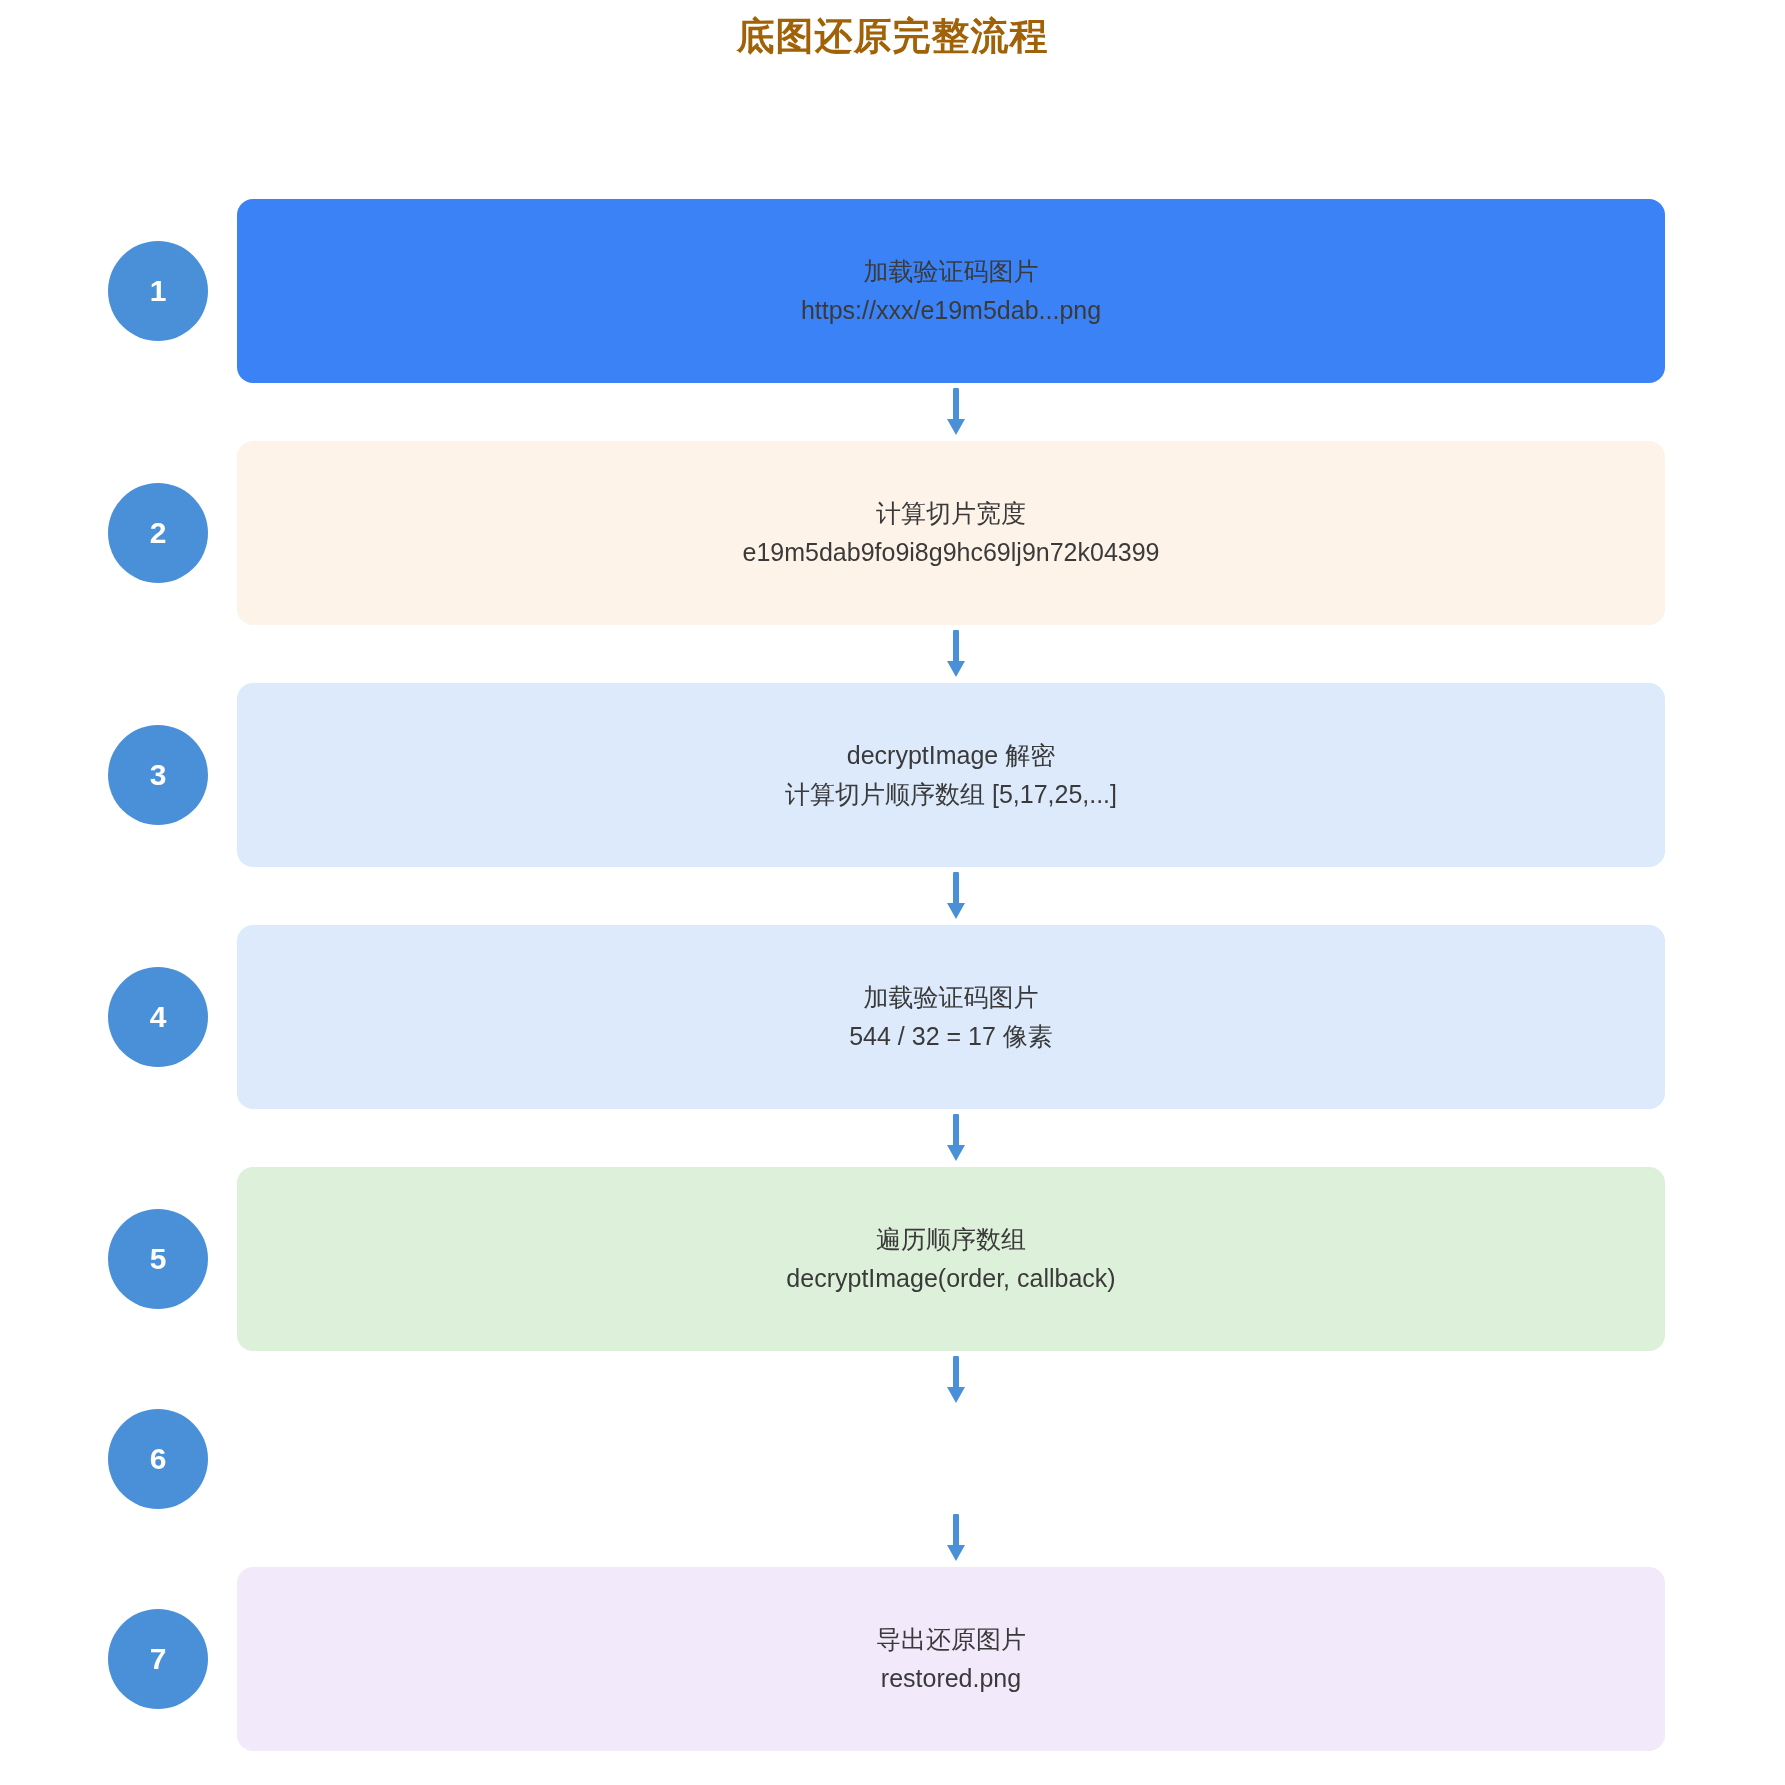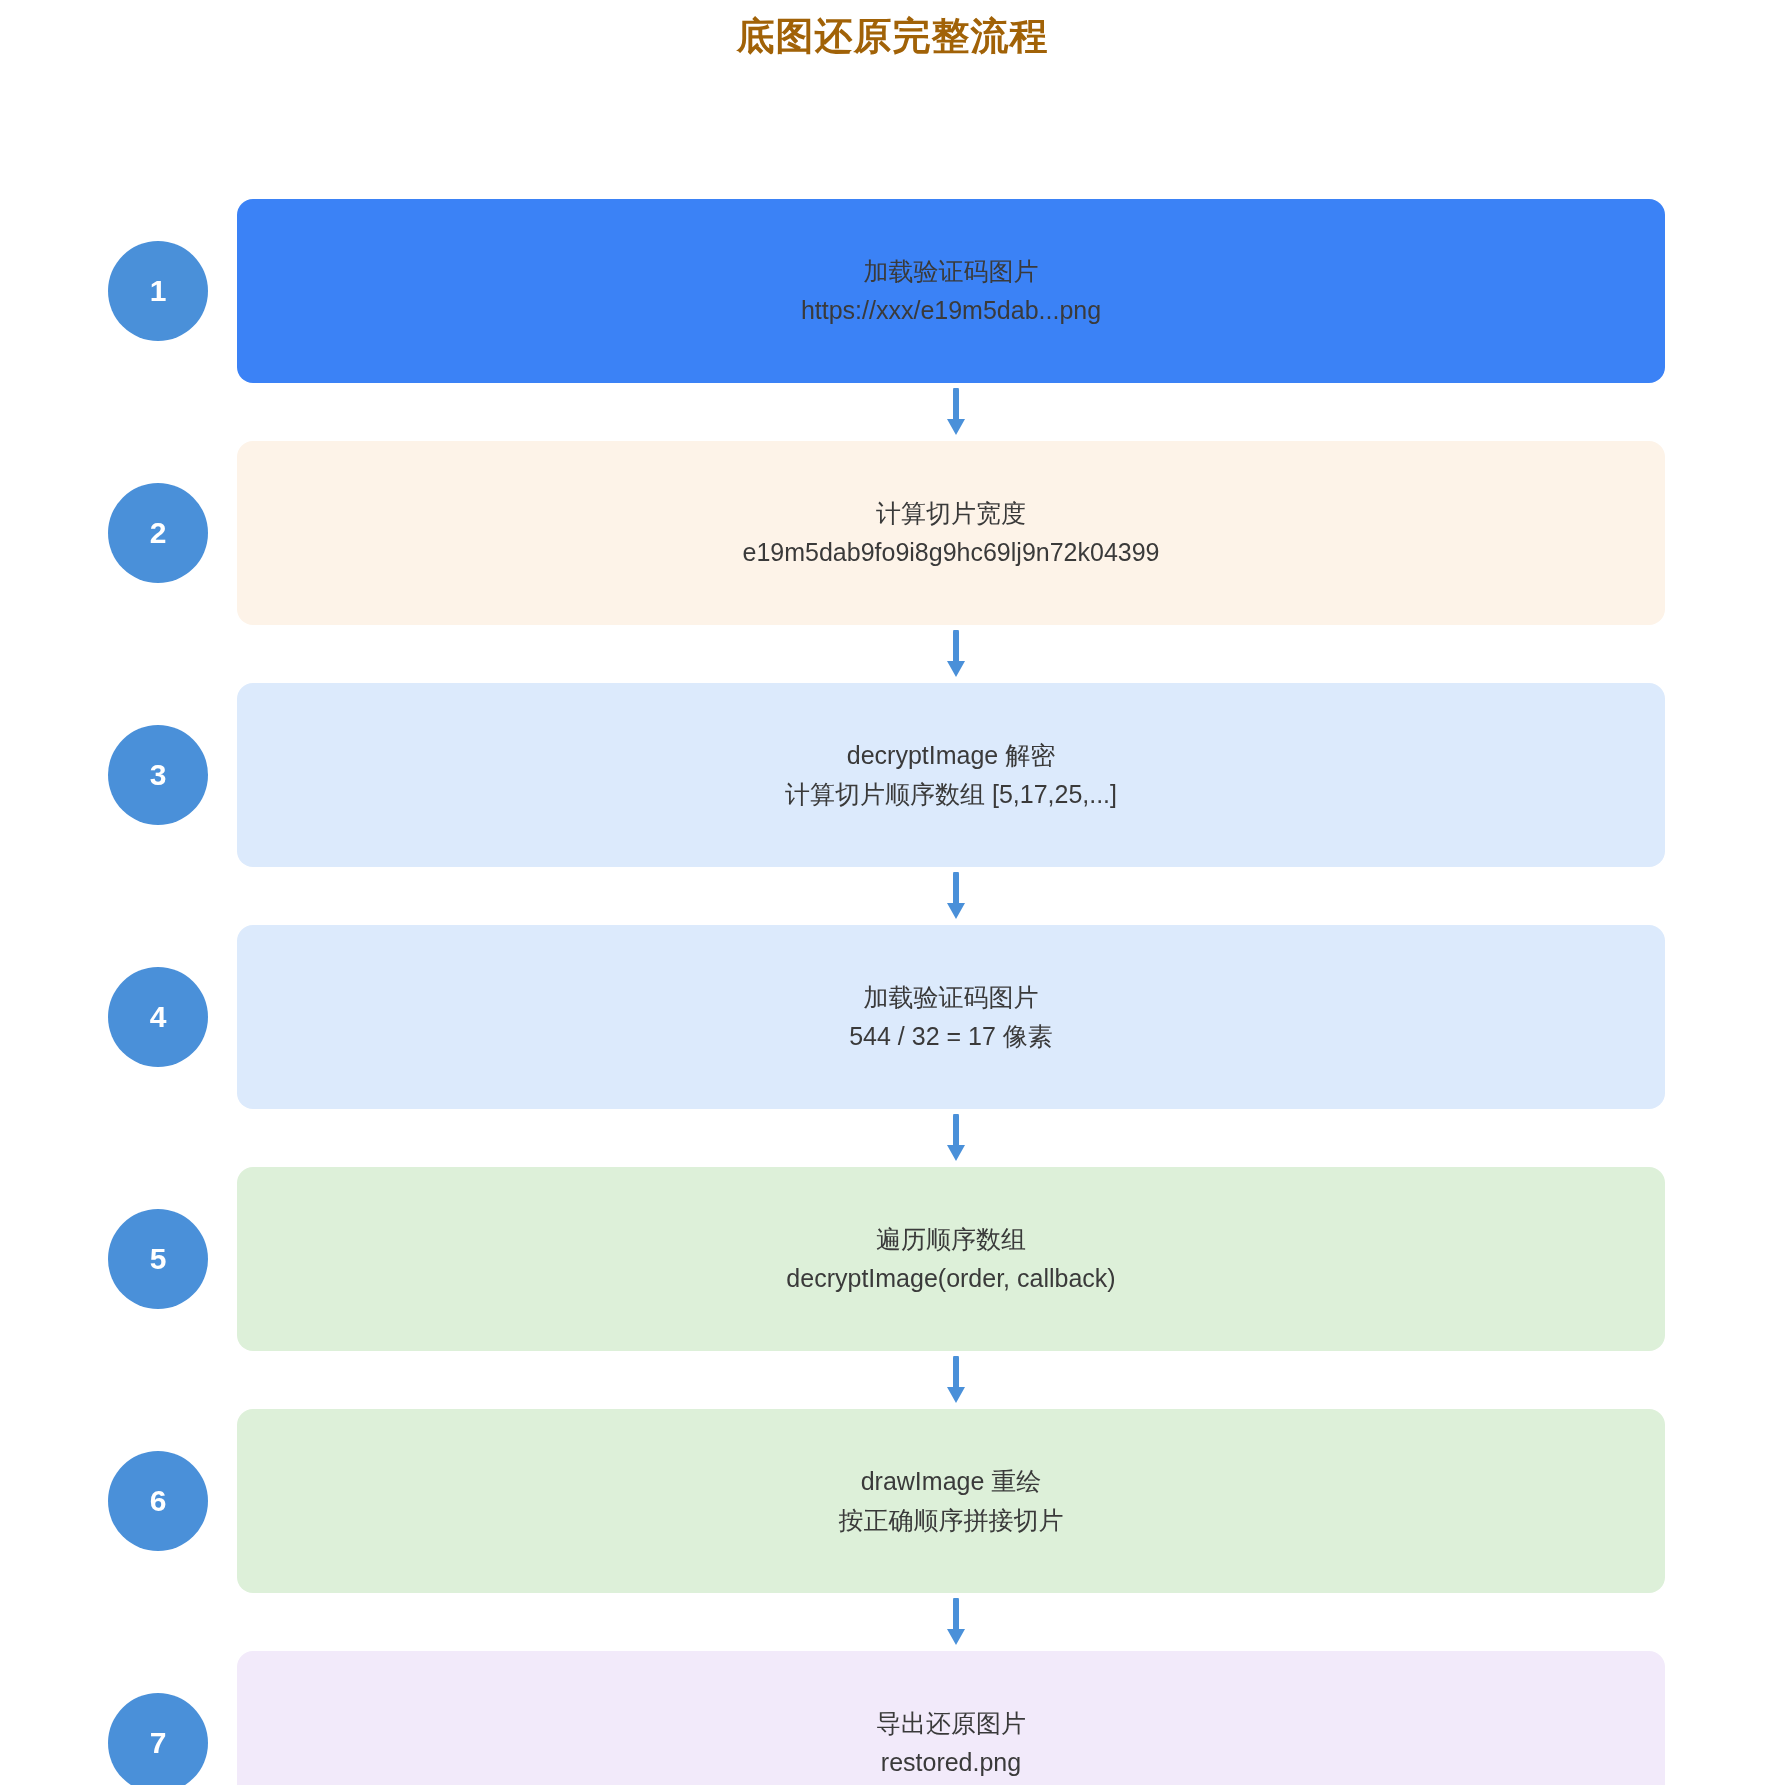--- a/index.html
+++ b/index.html
@@ -216,24 +216,20 @@
           <line x1="13" y1="2" x2="13" y2="34" stroke="#4a90d9" stroke-width="6" stroke-linecap="round"></line>
           <polygon points="13,47 4,31 22,31" fill="#4a90d9"></polygon>
         </svg>
       </div>
     </div>
 
     <div class="step-row">
       <div class="step-badge">
         <span>6</span>
       </div>
-      <div class="step-box c-green">
-        <div class="step-line">drawImage 重绘</div>
-        <div class="step-line">按正确顺序拼接切片</div>
-      </div>
     </div>
 
     <div class="connector">
       <div class="connector-inner">
         <svg class="arrow-down" viewBox="0 0 26 48">
           <line x1="13" y1="2" x2="13" y2="34" stroke="#4a90d9" stroke-width="6" stroke-linecap="round"></line>
           <polygon points="13,47 4,31 22,31" fill="#4a90d9"></polygon>
         </svg>
       </div>
     </div>

